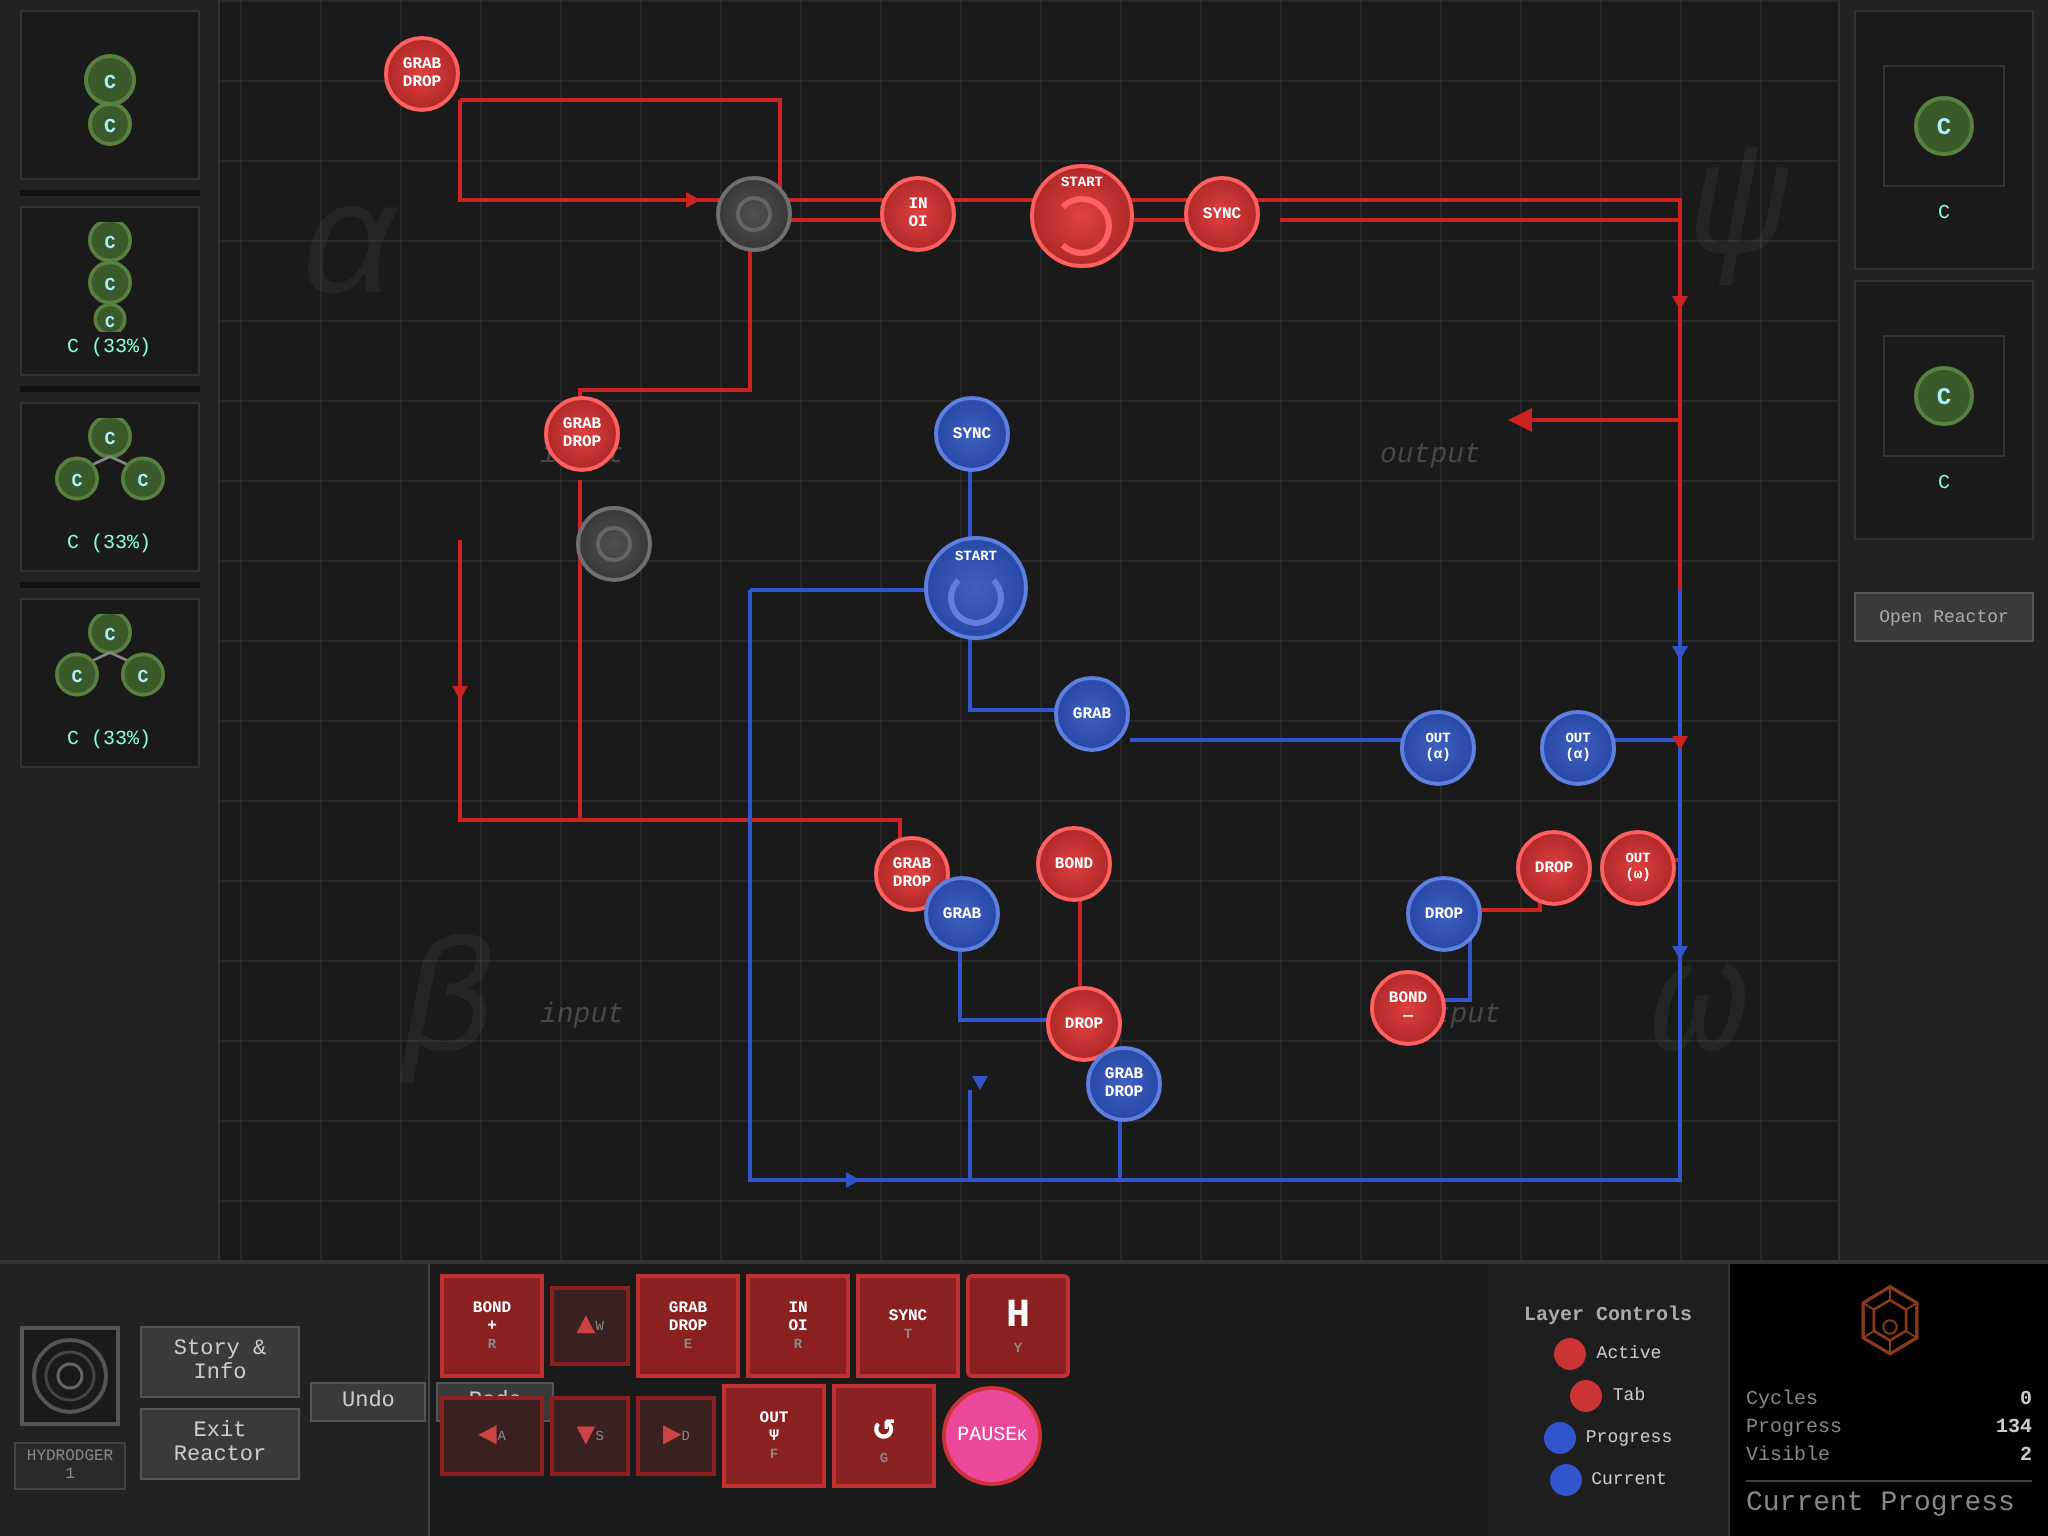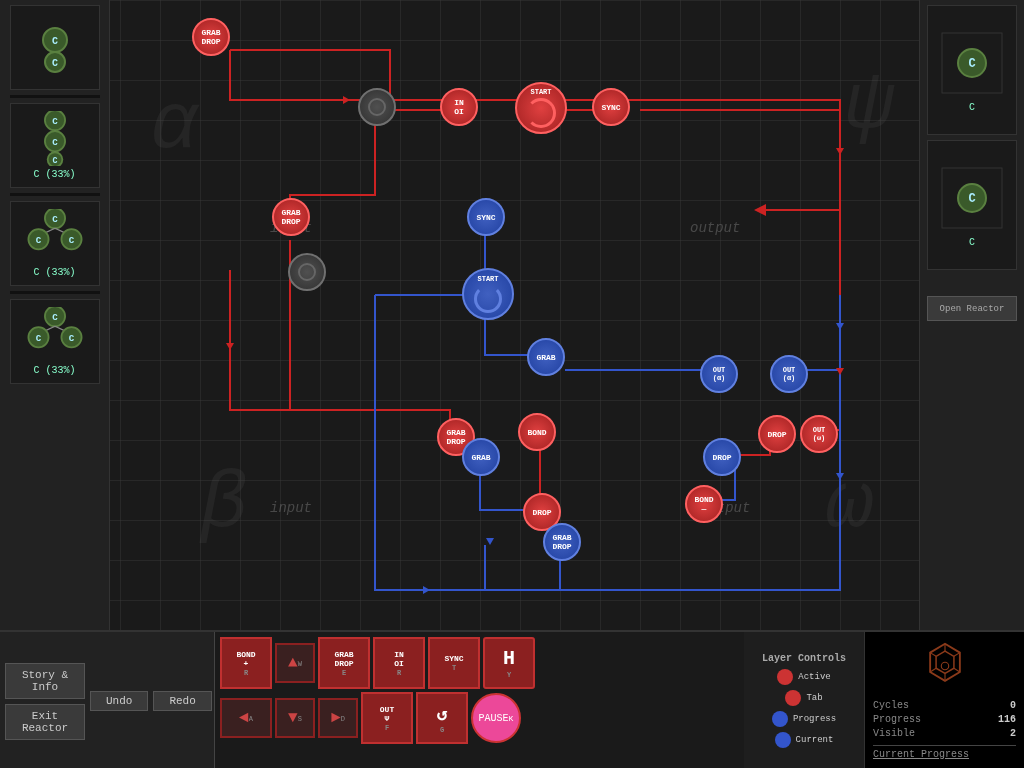--- a/index.html
+++ b/index.html
@@ -363,22 +363,21 @@
     }
 
     .stat-value {
       color: #ccc;
       font-size: 10px;
       font-weight: bold;
     }
 
     .progress-label {
       color: #888;
-      font-size: 10px;
-      text-decoration: underline;
+      font-size: 14px;
     }
 
     
     #waldo-icon {
       width: 45px;
       height: 45px;
       background: #2a2a2a;
       border: 2px solid #444;
       margin: 5px;
     }
@@ -639,20 +638,33 @@
     <div class="open-reactor-btn">Open Reactor</div>
   </div>
 
 </div>
 
 <div id="bottom-toolbar">
 
   <div id="bottom-left">
     <div style="display:flex; flex-direction:row; height:100%; align-items:center; padding:5px; gap:5px;">
 
+      <div style="display:flex; flex-direction:column; align-items:center; gap:3px;">
+        <div id="waldo-icon" style="width:50px; height:50px; background:#1a1a1a; border:2px solid #555; display:flex; align-items:center; justify-content:center;">
+          <svg width="42" height="42" viewBox="0 0 42 42">
+            <circle cx="21" cy="21" r="18" fill="none" stroke="#555" stroke-width="2"></circle>
+            <circle cx="21" cy="21" r="12" fill="none" stroke="#444" stroke-width="1.5"></circle>
+            <circle cx="21" cy="21" r="6" fill="none" stroke="#666" stroke-width="1.5"></circle>
+          </svg>
+        </div>
+        <div style="background:#2a2a2a; border:1px solid #444; padding:2px 5px; color:#888; font-size:8px; text-align:center;">
+          <div>HYDRODGER</div>
+          <div>1</div>
+        </div>
+      </div>
 
       <div style="display:flex; flex-direction:column; gap:5px; align-items:flex-start;">
         <div class="story-btn">
           <span>Story
 &amp; Info</span>
         </div>
         <div class="story-btn">
           <span>Exit
 Reactor</span>
         </div>
@@ -754,21 +766,21 @@
       <line x1="35" y1="55" x2="35" y2="45" stroke="#8b3a1a" stroke-width="1.5"></line>
       <line x1="15" y1="43" x2="23" y2="38" stroke="#8b3a1a" stroke-width="1.5"></line>
       <line x1="15" y1="17" x2="23" y2="22" stroke="#8b3a1a" stroke-width="1.5"></line>
     </svg>
     <div class="stat-row">
       <span class="stat-label">Cycles</span>
       <span class="stat-value">0</span>
     </div>
     <div class="stat-row">
       <span class="stat-label">Progress</span>
-      <span class="stat-value">116</span>
+      <span class="stat-value">134</span>
     </div>
     <div class="stat-row">
       <span class="stat-label">Visible</span>
       <span class="stat-value">2</span>
     </div>
     <div style="margin-top:3px; border-top:1px solid #444; padding-top:3px;">
       <div class="progress-label">Current Progress</div>
     </div>
   </div>
 

